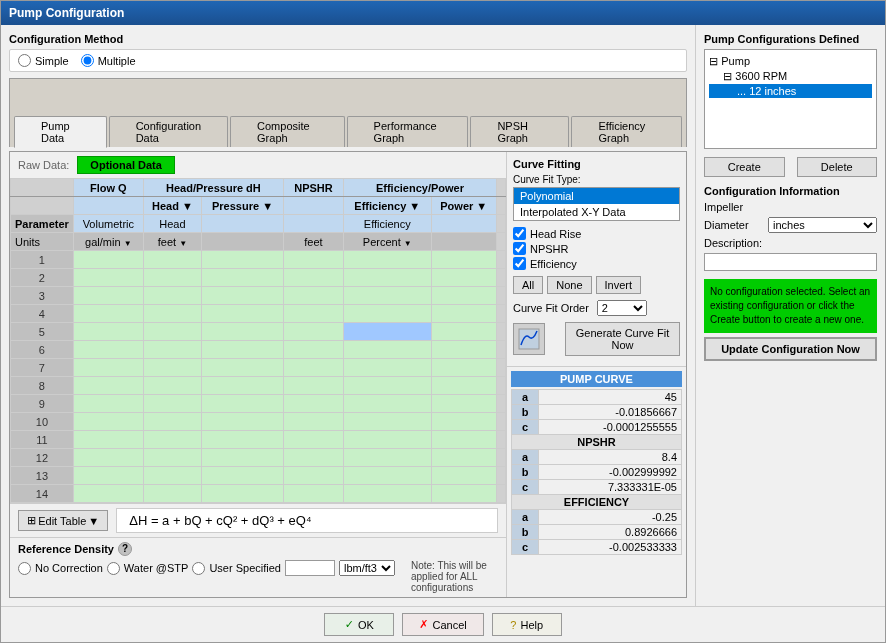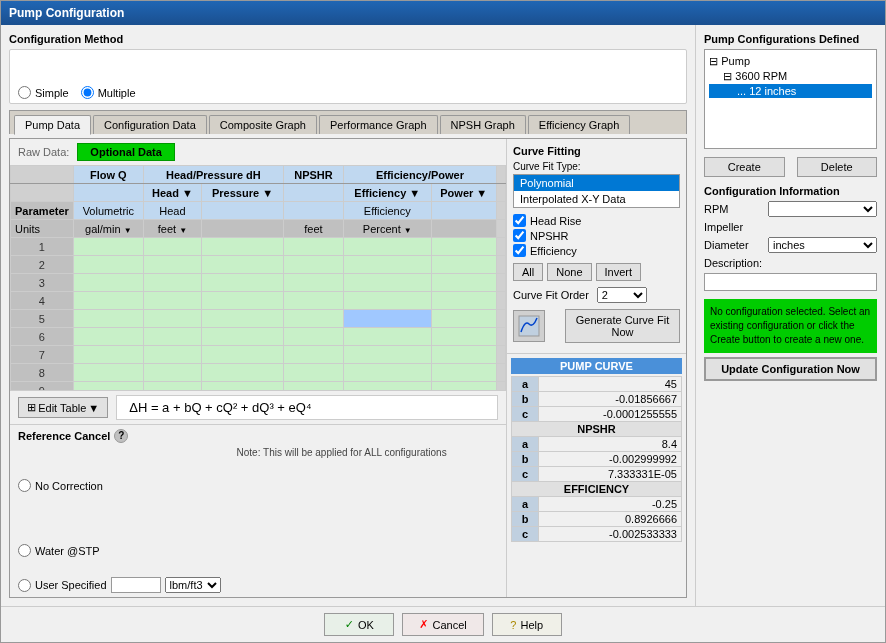--- a/index.html
+++ b/index.html
@@ -68,44 +68,44 @@
       border: 1px solid #ccc;
       padding: 4px 8px;
       border-radius: 2px;
     }
     
     .radio-item {
       display: flex;
       align-items: center;
       gap: 4px;
       cursor: pointer;
-      margin-top: 32px;
     }
     
     .tabs-area {
       margin-bottom: 4px;
     }
     
     .tab-bar {
       display: flex;
       gap: 2px;
       background: #d4d0c8;
       padding: 4px 4px 0 4px;
       border: 1px solid #999;
       border-bottom: none;
     }
     
     .tab {
-      padding: 3px 10px;
+      padding: 3px 26px;
       background: #d4d0c8;
       border: 1px solid #999;
       border-bottom: none;
       cursor: pointer;
       font-size: 11px;
       border-radius: 2px 2px 0 0;
+      margin-top: 33px;
     }
     
     .tab.active {
       background: #f0f0f0;
       border-bottom: 1px solid #f0f0f0;
       margin-bottom: -1px;
       z-index: 1;
     }
     
     .content-area {
@@ -812,25 +812,25 @@
               <span>Edit Table</span>
               <span>▼</span>
             </button>
             <div class="formula-box">
               <span>ΔH = a + bQ + cQ² + dQ³ + eQ⁴</span>
             </div>
           </div>
 
           <div class="density-section">
             <div class="density-label">
-              <span>Reference Cancel</span>
+              <span>Reference Density</span>
               <span class="help-icon">?</span>
             </div>
             <div style="display:flex; align-items:flex-start; gap:8px;">
-              <div style="display:flex; flex-direction:column; gap:20px;">
+              <div style="display:flex; flex-direction:row; gap:4px;">
                 <div class="radio-item">
                   <input type="radio" name="density" style="">
                   <span>No Correction</span>
                 </div>
                 <div class="radio-item">
                   <input type="radio" name="density" style="">
                   <span>Water @STP</span>
                 </div>
                 <div class="user-specified-row">
                   <input type="radio" name="density" style="">
@@ -956,24 +956,20 @@
       </div>
 
       <div class="create-delete-row">
         <button class="config-btn">Create</button>
         <button class="config-btn">Delete</button>
       </div>
 
       <div>
         <div style="font-weight:bold; font-size:11px; margin-bottom:4px;">Configuration Information</div>
         <div class="config-row">
-          <span class="config-label">RPM</span>
-          <select class="config-select"></select>
-        </div>
-        <div class="config-row">
           <span class="config-label">Impeller</span>
         </div>
         <div class="config-row">
           <span class="config-label">Diameter</span>
           <select class="config-select">
             <option>inches</option>
           </select>
         </div>
         <div style="font-size:11px; margin-bottom:4px;">Description:</div>
         <input type="text" style="width: 100%; font-size: 11px; border: 1px solid rgb(153, 153, 153); padding: 2px; margin-bottom: 8px;">

